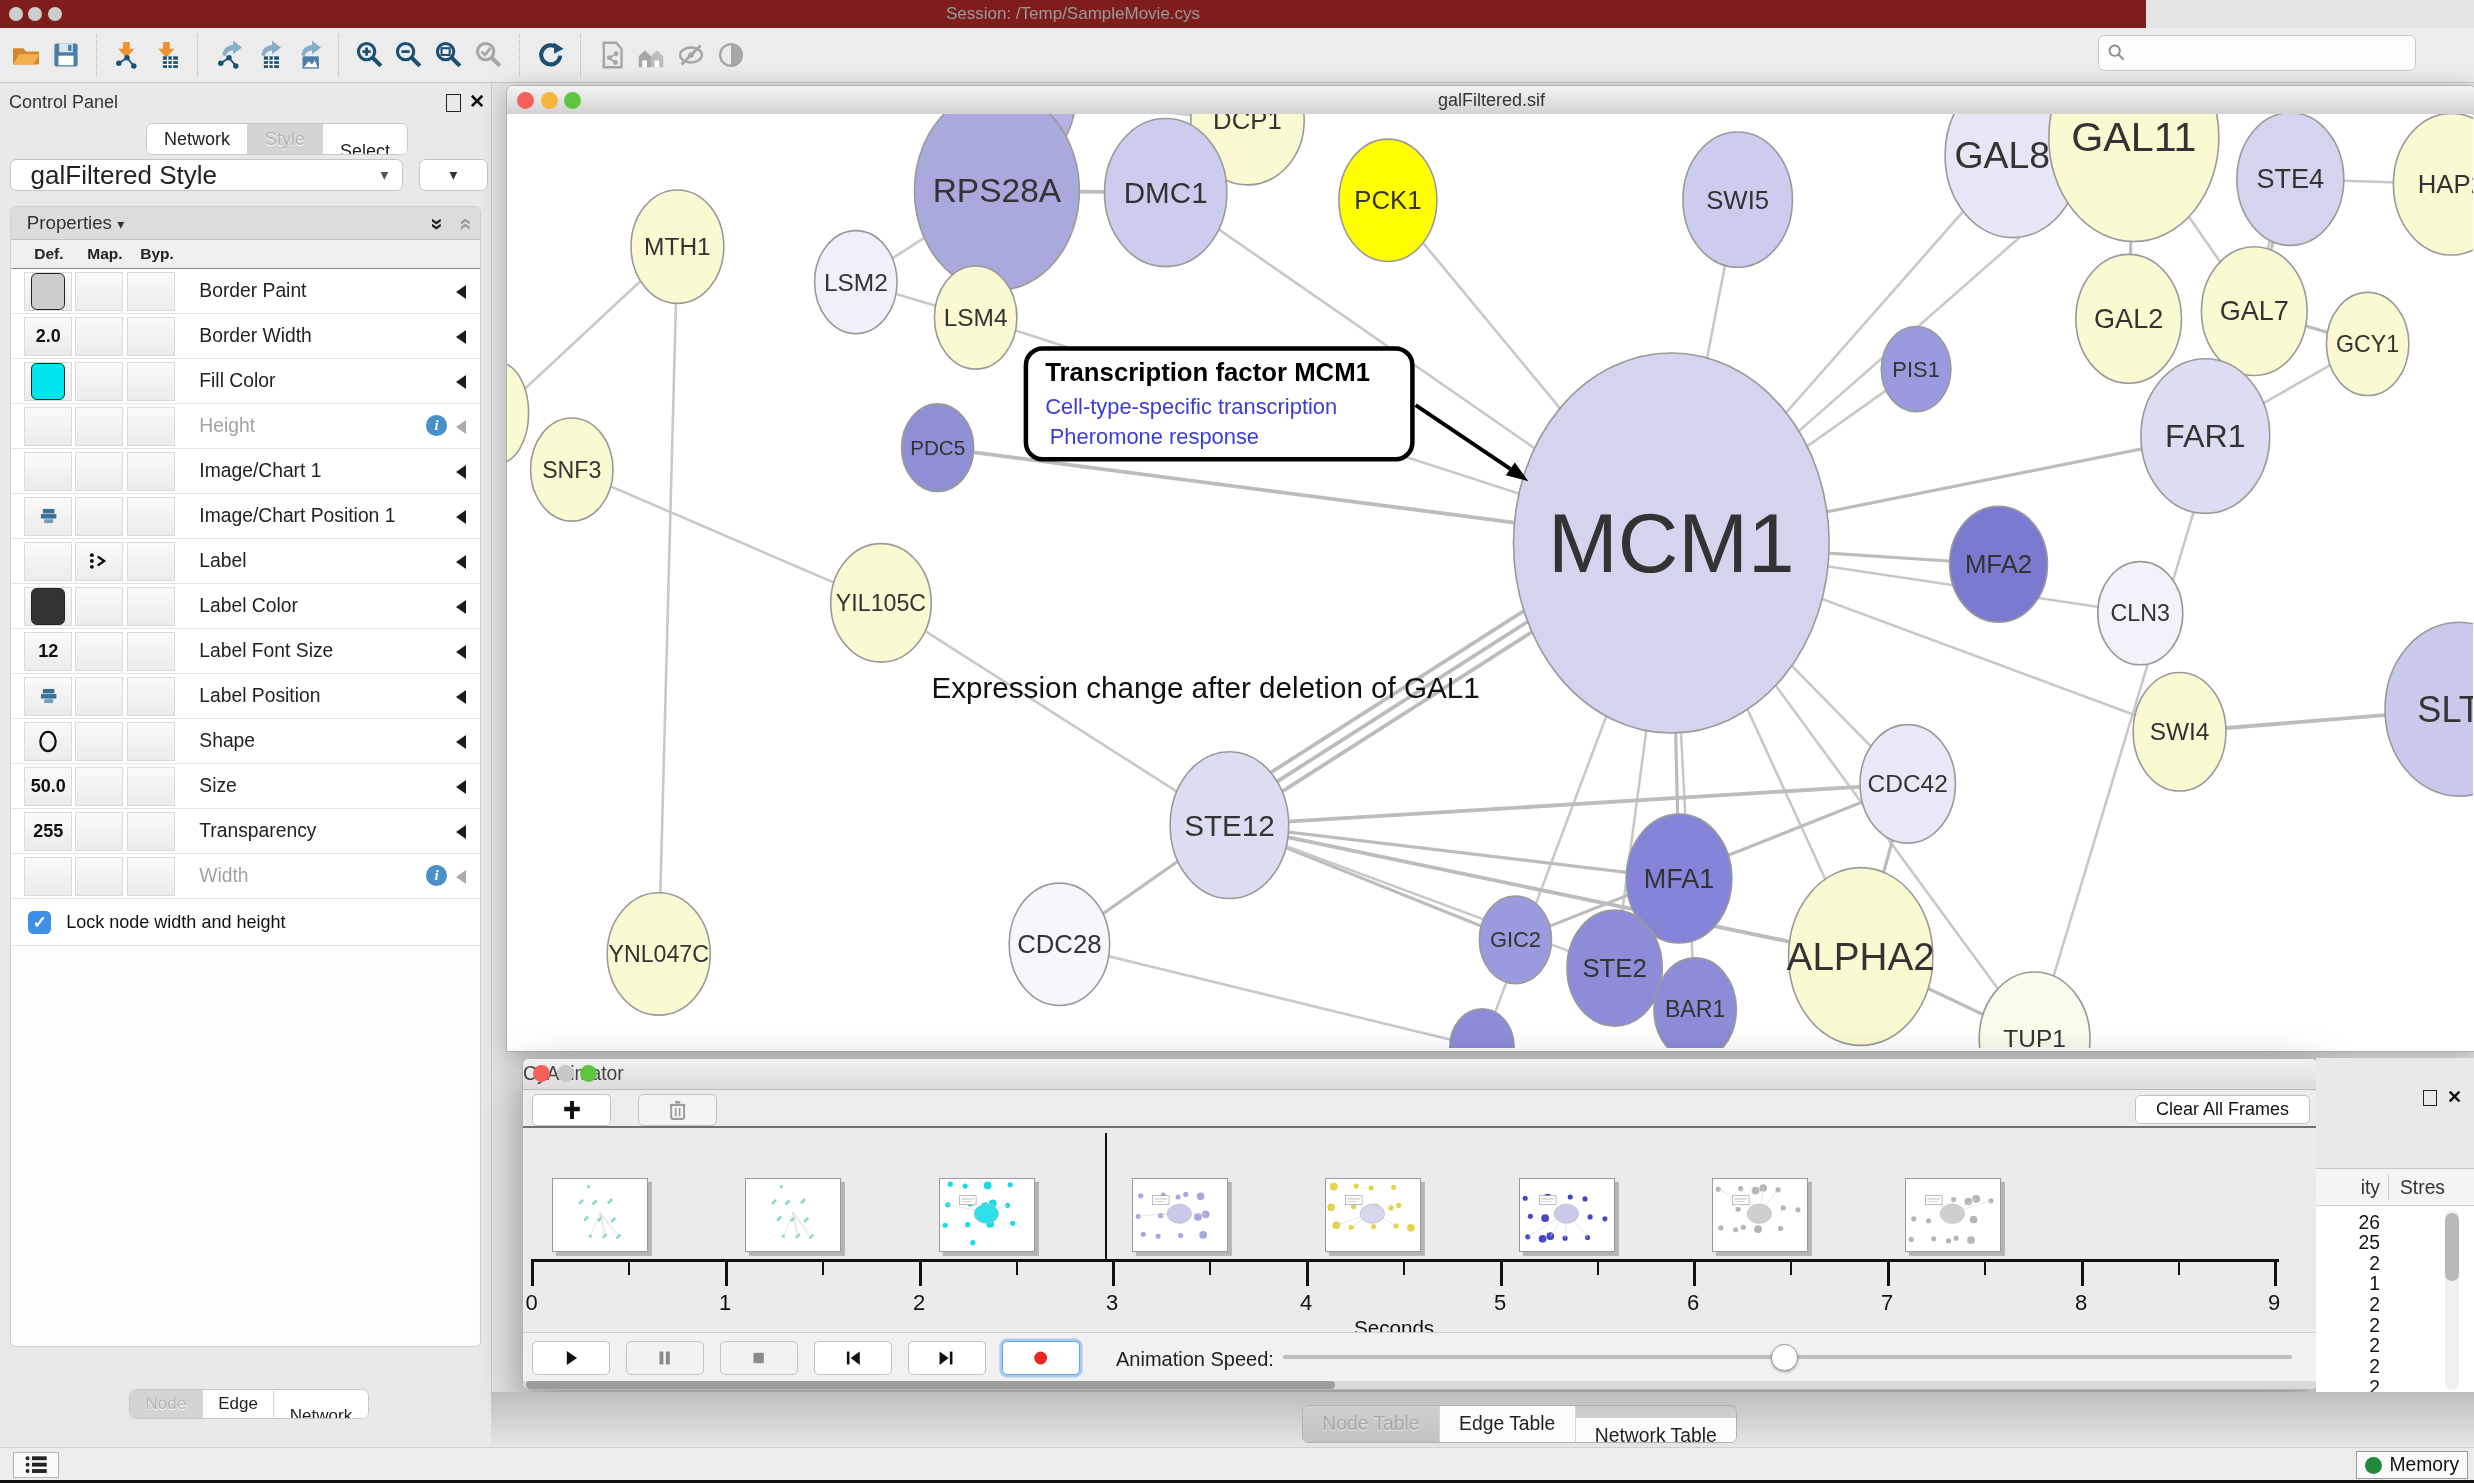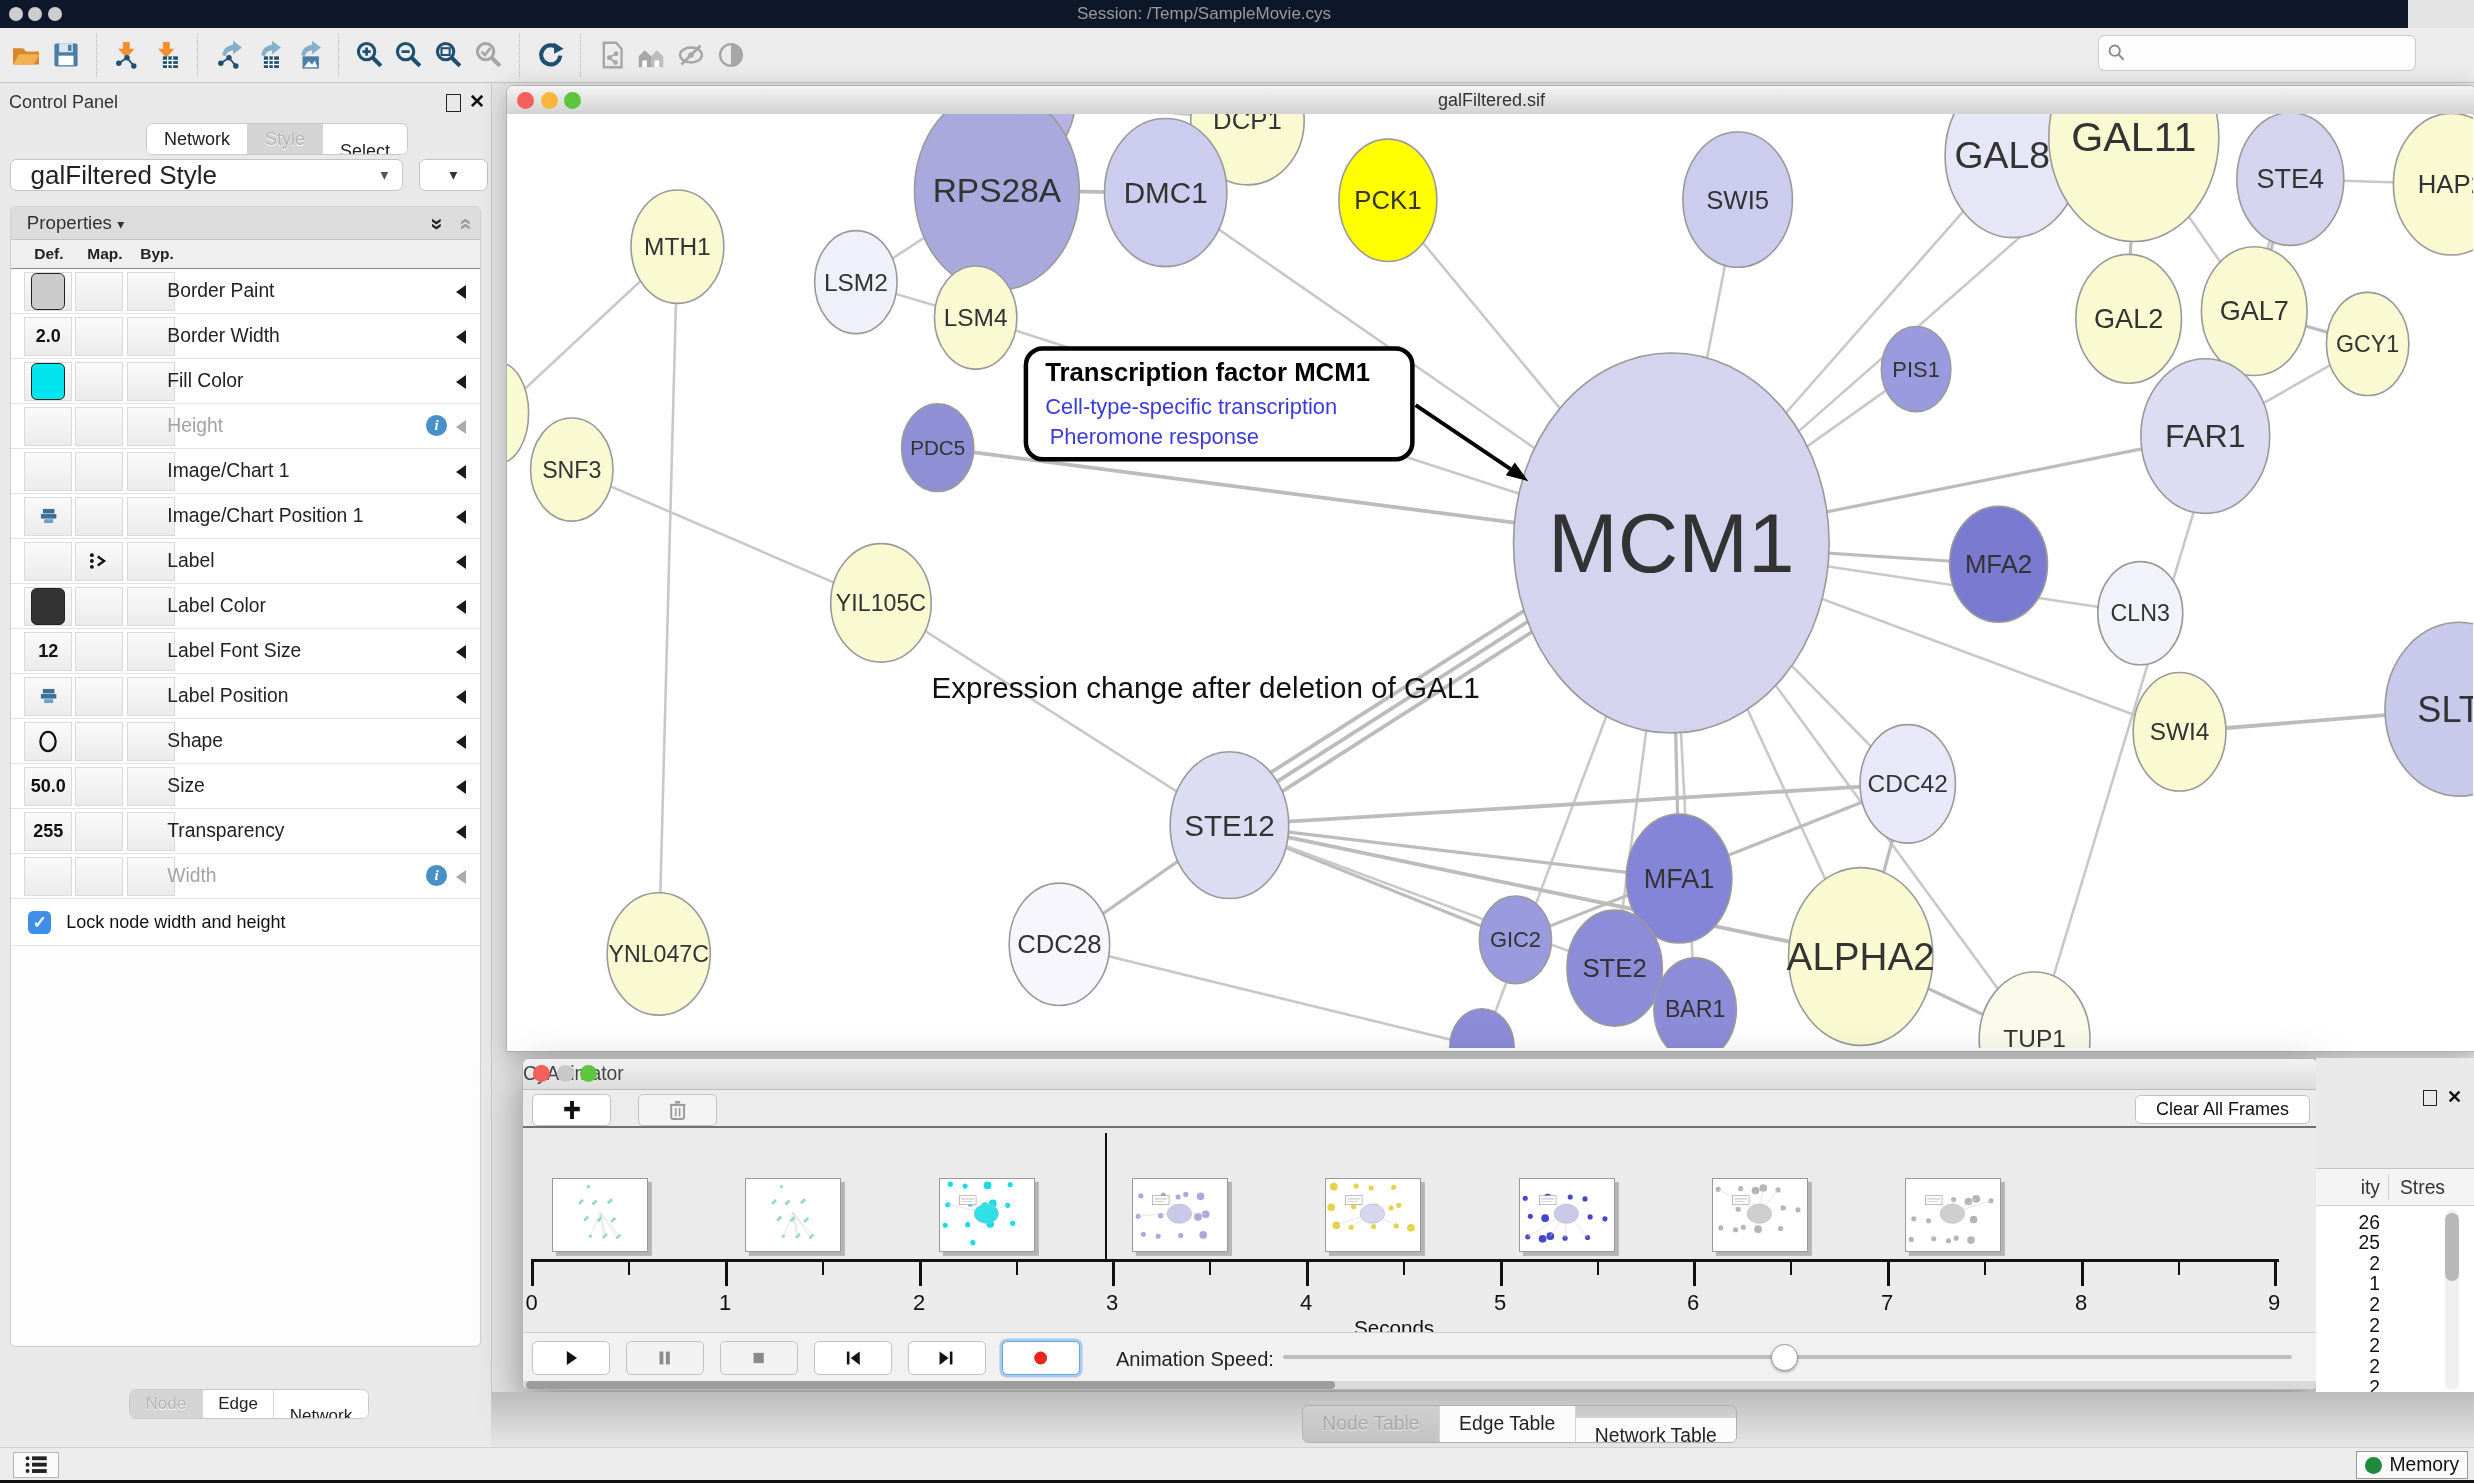--- a/index.html
+++ b/index.html
@@ -1,19 +1,19 @@
 <!DOCTYPE html>
 <html style="font-size:10.3px"><head>
 <meta charset="utf-8">
 <style>
   html,body{margin:0;padding:0;width:2475px;height:1484px;overflow:hidden;background:#e4e4e4;
     font-family:"Liberation Sans", sans-serif;-webkit-font-smoothing:antialiased;}
   .abs{position:absolute;}
   
-  #app-titlebar{left:0;top:0;width:2408px;height:28px;background:#0f172a;border-bottom:0.6px solid #d8d8d8;}
+  #app-titlebar{left:0;top:0;width:2146px;height:28px;background:#7f1d1d;border-bottom:0.6px solid #d8d8d8;}
   .tl-dot{position:absolute;width:14px;height:14px;border-radius:50%;top:7px;}
   #app-title{width:100%;text-align:center;line-height:28px;font-size:17px;color:#9a9a9a;}
   #toolbar{left:0;top:28px;width:2475px;height:55px;background:#ececec;border-bottom:1.3px solid #c6c6c6;
     display:flex;align-items:center;padding-left:6.4px;box-sizing:border-box;}
   .tb-btn{width:36px;height:36px;display:flex;align-items:center;justify-content:center;margin:0 1.9px;cursor:pointer;}
   .tb-sep{width:0;height:43px;border-left:1.3px dotted #b4b4b4;margin:0 10.3px;}
   #search-box{left:2098px;top:35px;width:316px;height:34px;background:#fdfdfd;border:1.3px solid #c9c9c9;border-radius:6.4px;}
   #search-box svg{position:absolute;left:7.7px;top:7px;}
   #search-input{position:absolute;left:34px;top:2.6px;width:271px;height:26px;border:none;outline:none;font-size:17px;background:transparent;}
   
@@ -36,21 +36,21 @@
   .rot90{display:inline-block;transform:rotate(90deg);font-size:22px;font-weight:bold;}
   #chev-dn{position:absolute;left:420px;top:3.9px;color:#222;}
   #chev-up{position:absolute;left:449px;top:3.9px;color:#9a9a9a;}
   #props-cols{position:relative;height:28px;background:#efefef;border-bottom:1.3px solid #8a8a8a;font-size:15.5px;font-weight:bold;color:#222;}
   #props-cols span{position:absolute;top:5.2px;}
   .prow{position:relative;height:44px;border-bottom:0.6px solid #e3e3e3;background:#fff;}
   .pcell{position:absolute;top:2.6px;width:46px;height:37px;background:linear-gradient(#fafafa,#ebebeb);border:0.6px solid #dadada;display:flex;align-items:center;justify-content:center;}
   .pc-def{left:13px;} .pc-map{left:64px;} .pc-byp{left:116px;}
   .swatch{width:32px;height:35px;border:1.3px solid #222;border-radius:5.8px;}
   .defnum{font-size:18px;font-weight:bold;color:#111;}
-  .plabel{position:absolute;left:156px;line-height:44px;font-size:19.3px;color:#222;}
+  .plabel{position:absolute;left:188px;line-height:44px;font-size:19.3px;color:#222;}
   .plabel.dim2{color:#a3a3a3;}
   .parrow{position:absolute;right:14px;top:15.5px;width:0;height:0;border-top:7px solid transparent;border-bottom:7px solid transparent;border-right:10.3px solid #1a1a1a;}
   .parrow.dim3{border-right-color:#ababab;}
   .pinfo{position:absolute;left:415px;top:11px;width:20.6px;height:20.6px;border-radius:50%;background:#4a90c8;color:#fff;text-align:center;line-height:20.6px;font-size:15px;font-family:"Liberation Serif",serif;font-style:italic;font-weight:bold;}
   #lock-row{position:relative;height:46px;background:#fff;border-bottom:0.6px solid #e3e3e3;}
   #lock-box{position:absolute;left:17px;top:11.6px;width:23px;height:23px;background:#3f8fe8;border-radius:5.2px;color:#fff;text-align:center;line-height:23px;font-size:17px;font-weight:bold;}
   #lock-label{position:absolute;left:55px;line-height:46px;font-size:18px;color:#111;}
   #cp-bottom-tabs{left:129px;top:1305px;height:28px;}
   #cp-bottom-tabs .tab{font-size:17px;line-height:28px;padding:0 15.5px;}
   

